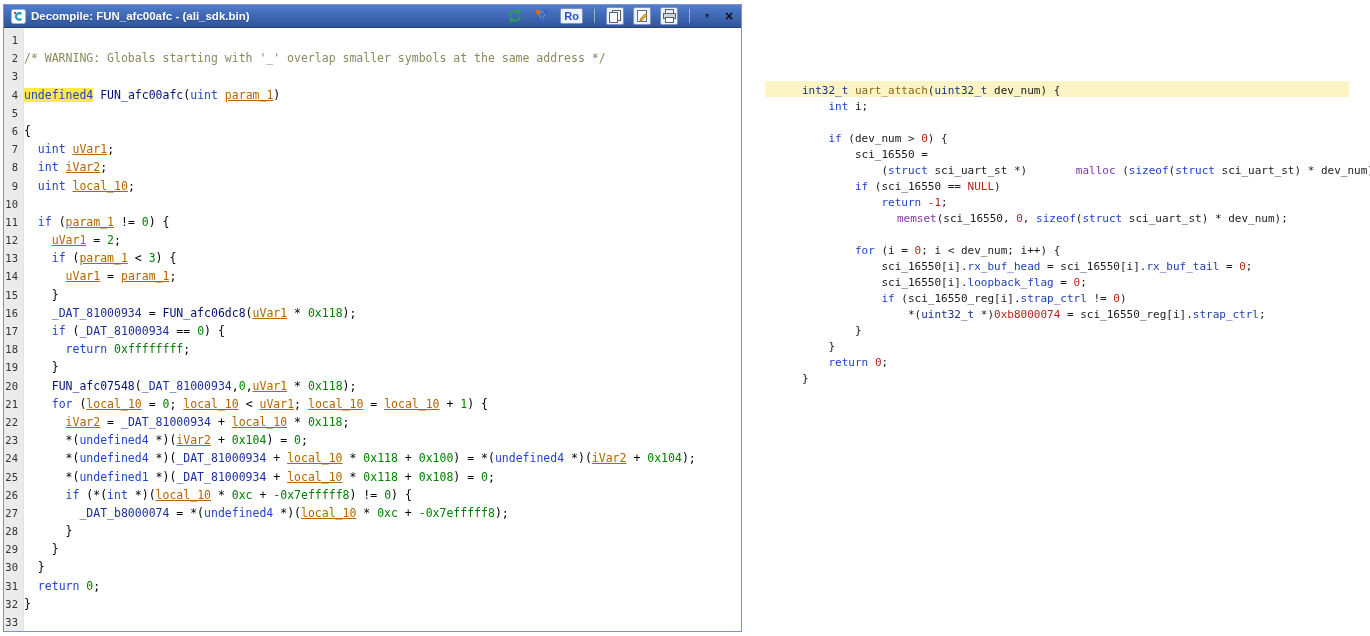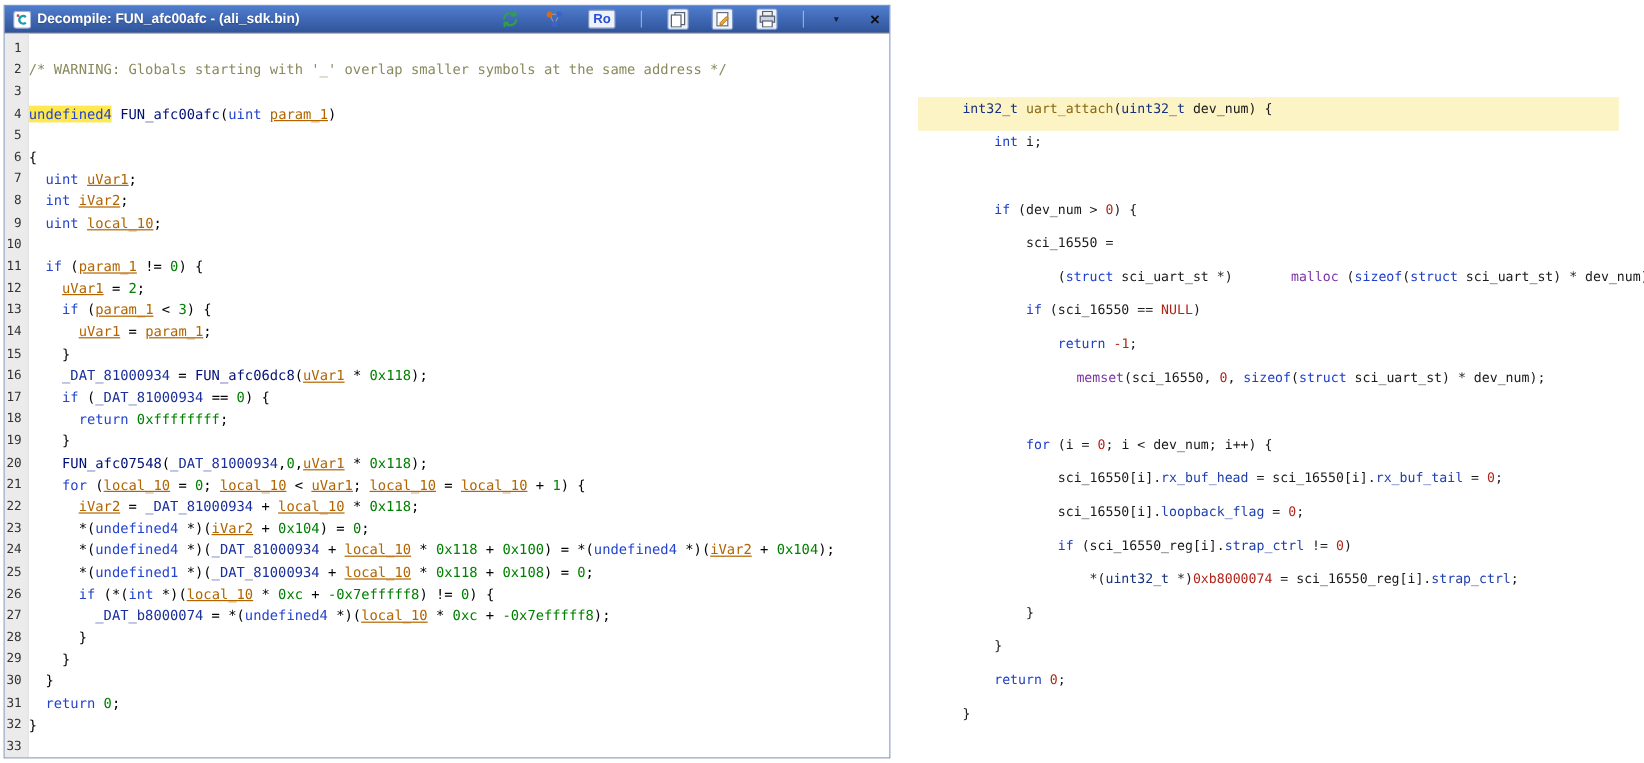--- a/index.html
+++ b/index.html
@@ -26,21 +26,21 @@
     padding: 0 5px 0 6px;
     border-bottom: 1px solid #27406f;
   }
   .title-text {
     color: #ffffff;
     font-family: "Liberation Sans", sans-serif;
     font-size: 11.5px; font-weight: bold;
     white-space: nowrap;
     text-shadow: 0 1px 1px rgba(0,0,0,0.25);
   }
-  .tb-icons { margin-left: auto; display: flex; align-items: center; gap: 19px; }
+  .tb-icons { margin-left: auto; display: flex; align-items: center; gap: 9px; }
   .tbtn {
     display: flex; align-items: center; justify-content: center;
     width: 18px; height: 18px; cursor: pointer;
   }
   .tbtn.boxed { background: #edf2fb; border: 1px solid #7d94c2; border-radius: 2px; }
   .tbtn.ro {
     width: auto; height: 16px; padding: 0 3px;
     background: #edf2fb; border: 1px solid #7d94c2; border-radius: 2px;
     color: #2b50d0; font-family: "Liberation Sans", sans-serif;
     font-size: 11px; font-weight: bold;
@@ -68,21 +68,21 @@
   .tk-v { color: var(--tk-v); text-decoration: underline; }
   .tk-n { color: var(--tk-n); }
   .tk-c { color: var(--tk-c); }
   .tk-m { color: var(--tk-m); }
   .tk-d { color: var(--tk-d); }
   .tk-l { color: var(--tk-l); padding-left: 42px; }
   .tk-hl { background: var(--hl-token); }
 
   
   .src { position: absolute; left: 765px; top: 81px; width: 584px; }
-  .src .code-line { height: 28px; line-height: 20px; font-size: 11px; padding-left: 34px; }
+  .src .code-line { height: 16px; line-height: 20px; font-size: 11px; padding-left: 34px; }
   .src .hl-row { background: var(--hl-line); }
 </style>
 </head>
 <body>
 
 <div class="decomp-window">
   <div class="titlebar" id="titlebar" style="background: linear-gradient(rgb(79, 125, 205), rgb(48, 84, 155));">
     <span class="tbtn" style="width:16px">
       <svg width="15" height="15" viewBox="0 0 15 15">
           <rect x="0.5" y="0.5" width="14" height="14" rx="2" fill="#ffffff" stroke="#9db5dd"></rect>

